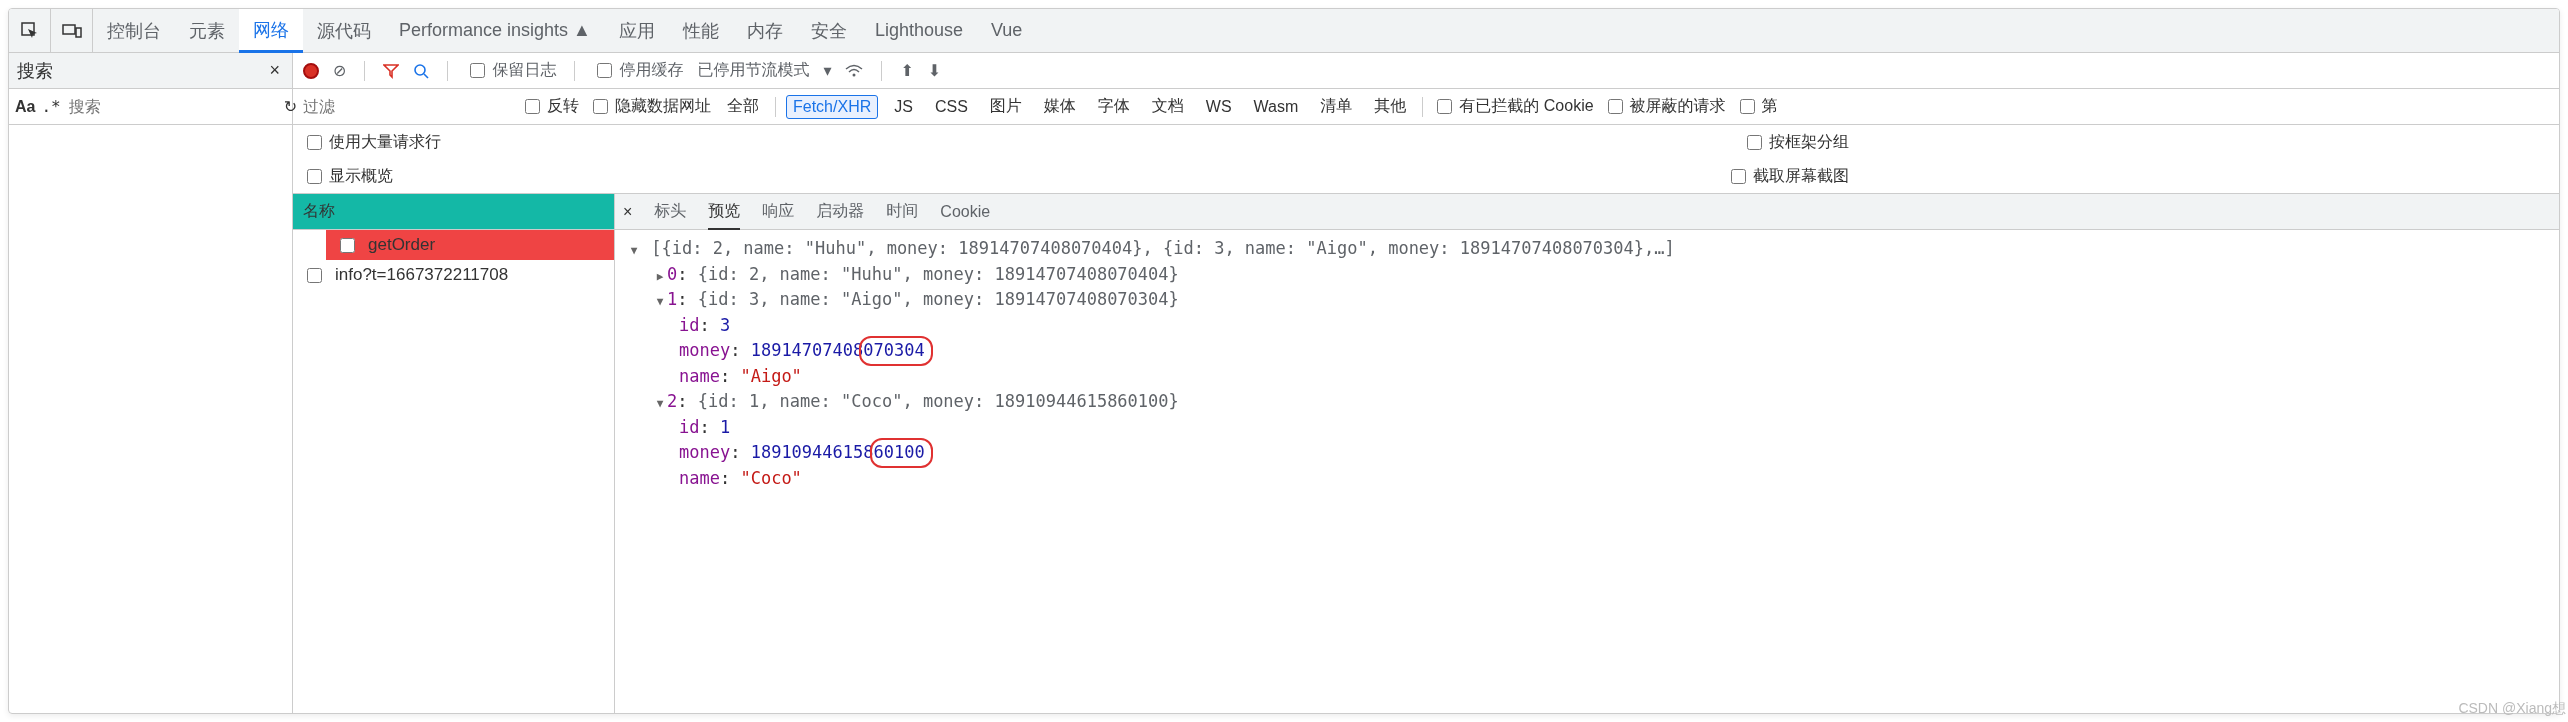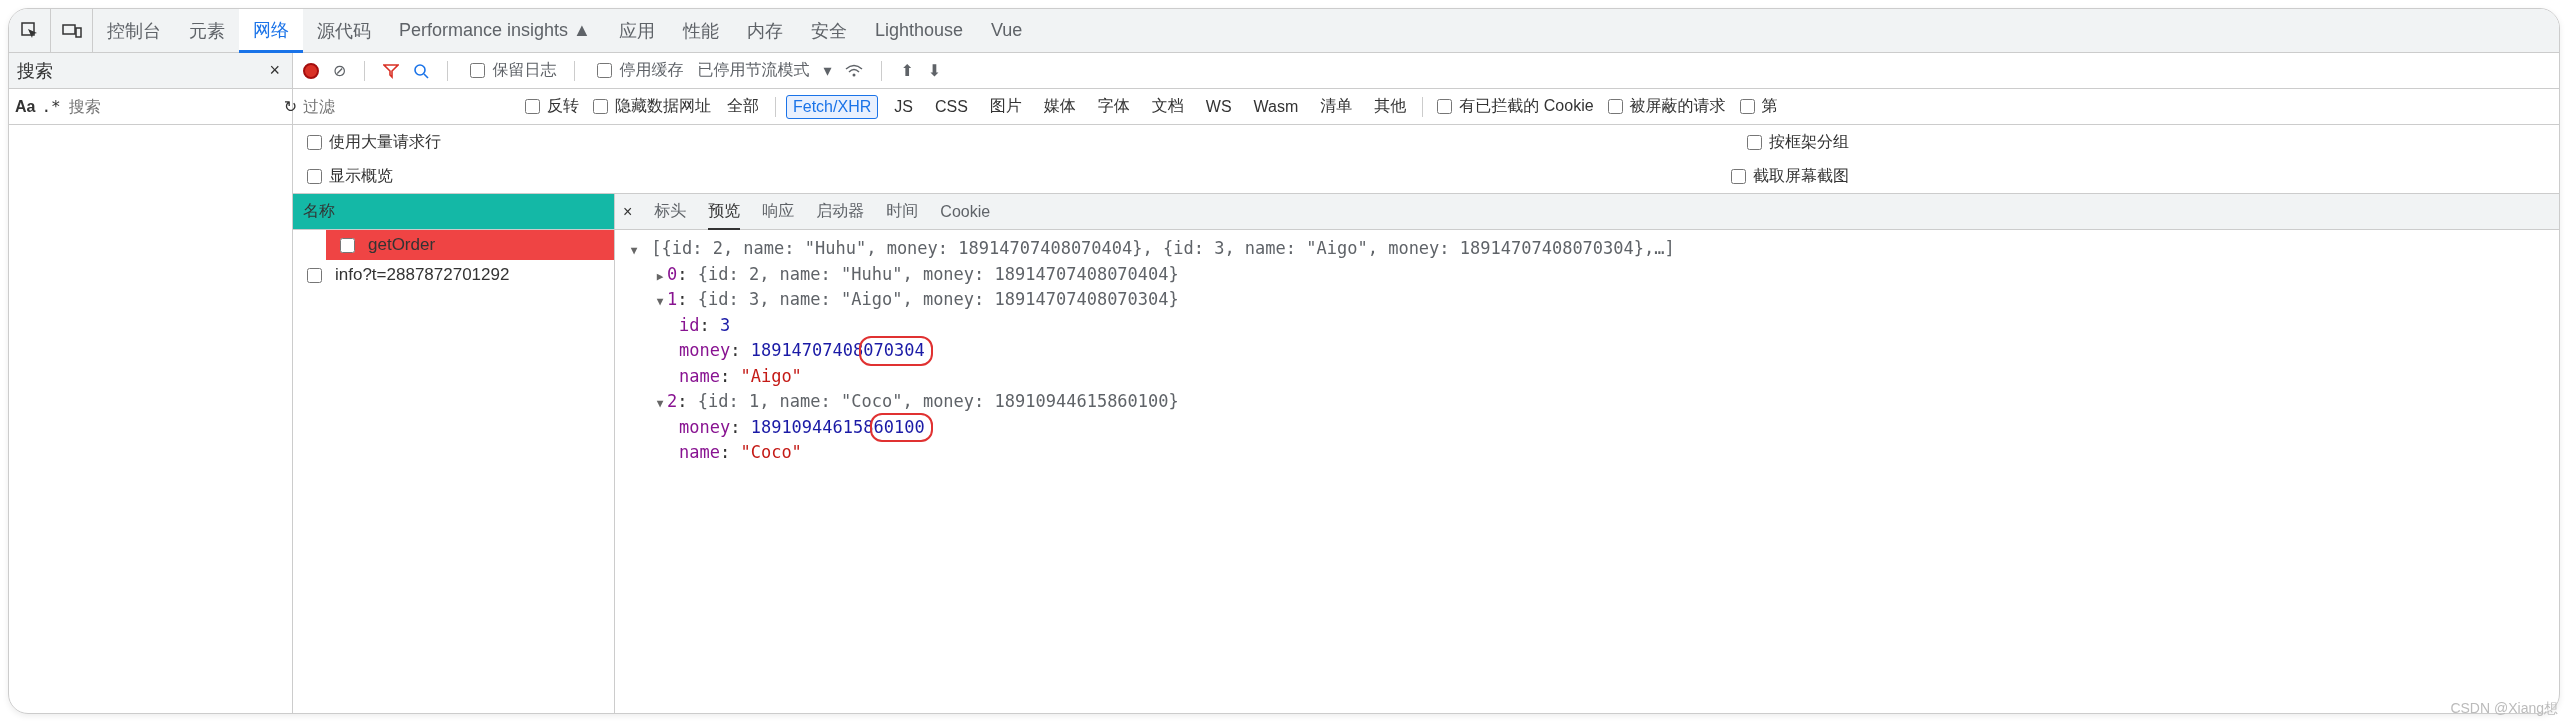--- a/index.html
+++ b/index.html
@@ -6,21 +6,21 @@
   body {
     margin: 0;
     font-family: -apple-system, BlinkMacSystemFont, "Segoe UI", Helvetica, Arial, sans-serif;
     font-size: 16px;
     color: #333;
     background: #fff;
     width: 2568px;
   }
   .frame {
     border: 1px solid #ccc;
-    border-radius: 20px;
+    border-radius: 4px;
     margin: 8px;
     overflow: hidden;
     box-shadow: 0 2px 6px rgba(0,0,0,0.08);
   }
 
   
   .top-tabs {
     display: flex;
     align-items: stretch;
     height: 44px;
@@ -241,21 +241,21 @@
   }
   .circled .ring {
     position: absolute;
     border: 2.5px solid #e03131;
     border-radius: 12px;
     top: -2px; bottom: -2px;
     pointer-events: none;
   }
   .watermark {
     position: fixed;
-    bottom: 4px; right: 10px;
+    bottom: 4px; right: 2px;
     font-size: 14px;
     color: #bbb;
     font-family: sans-serif;
   }
 </style>
 </head>
 <body>
 
 <div class="frame">
 
@@ -409,21 +409,21 @@
 
       <div class="net-body">
         <div class="requests">
           <div class="requests-header">名称</div>
           <div class="req-item selected">
             <input type="checkbox" style="">
             <span>getOrder</span>
           </div>
           <div class="req-item">
             <input type="checkbox" style="">
-            <span>info?t=2887872701292</span>
+            <span>info?t=1667372211708</span>
           </div>
         </div>
 
         <div class="details">
           <div class="details-tabs">
             <span class="close-x">×</span>
             <span class="dtab">标头</span>
             <span class="dtab active">预览</span>
             <span class="dtab">响应</span>
             <span class="dtab">启动器</span>
@@ -435,20 +435,21 @@
             <div class="row"><span class="arrow open"></span> <span class="summary">[{id: 2, name: "Huhu", money: 18914707408070404}, {id: 3, name: "Aigo", money: 18914707408070304},…]</span></div>
 
             <div class="row indent1"><span class="arrow closed"></span><span class="idx">0</span>: <span class="summary">{id: 2, name: "Huhu", money: 18914707408070404}</span></div>
 
             <div class="row indent1"><span class="arrow open"></span><span class="idx">1</span>: <span class="summary">{id: 3, name: "Aigo", money: 18914707408070304}</span></div>
             <div class="row indent2"><span class="key">id</span>: <span class="num">3</span></div>
             <div class="row indent2"><span class="key">money</span>: <span class="num"><span>18914707408</span><span class="circled"><span>070304</span><span class="ring" style="left:-4px; right:-8px;"></span></span></span></div>
             <div class="row indent2"><span class="key">name</span>: <span class="str">"Aigo"</span></div>
 
             <div class="row indent1"><span class="arrow open"></span><span class="idx">2</span>: <span class="summary">{id: 1, name: "Coco", money: 18910944615860100}</span></div>
+            <div class="row indent2"><span class="key">id</span>: <span class="num">1</span></div>
             <div class="row indent2"><span class="key">money</span>: <span class="num"><span>189109446158</span><span class="circled"><span>60100</span><span class="ring" style="left:-4px; right:-8px;"></span></span></span></div>
             <div class="row indent2"><span class="key">name</span>: <span class="str">"Coco"</span></div>
           </div>
         </div>
       </div>
     </div>
   </div>
 </div>
 
 <div class="watermark">CSDN @Xiang想</div>

